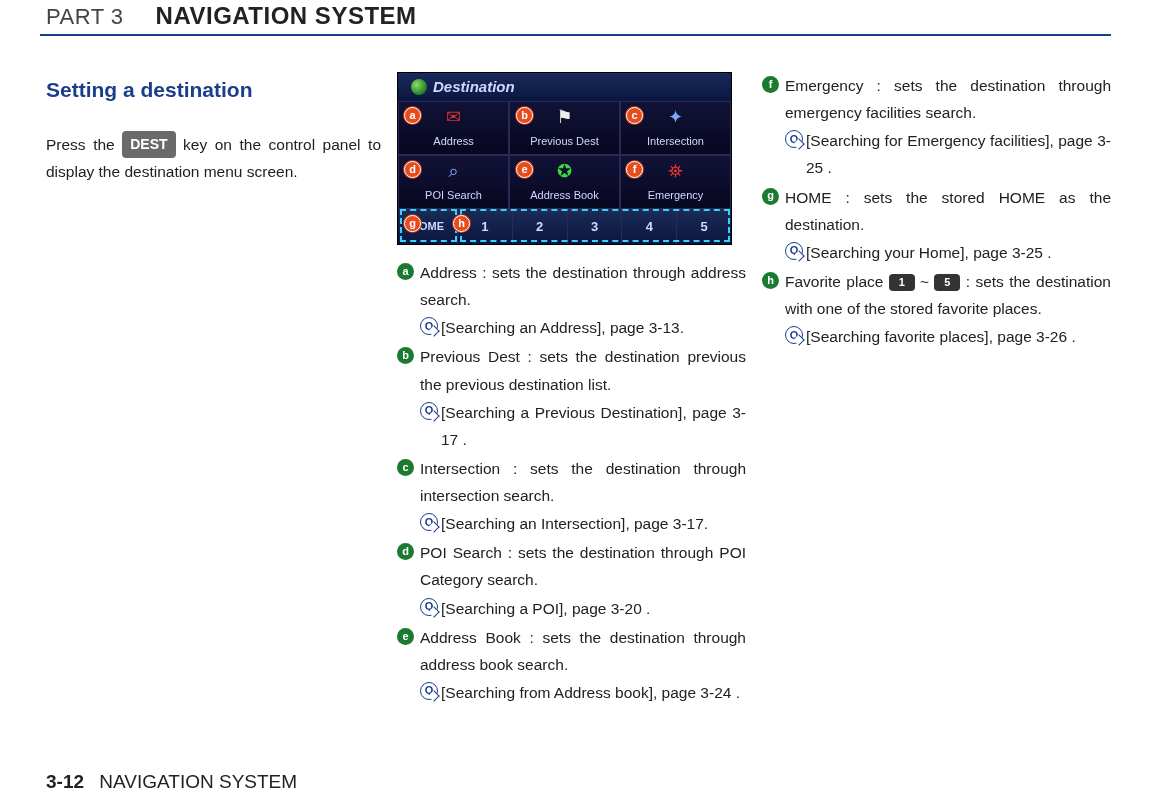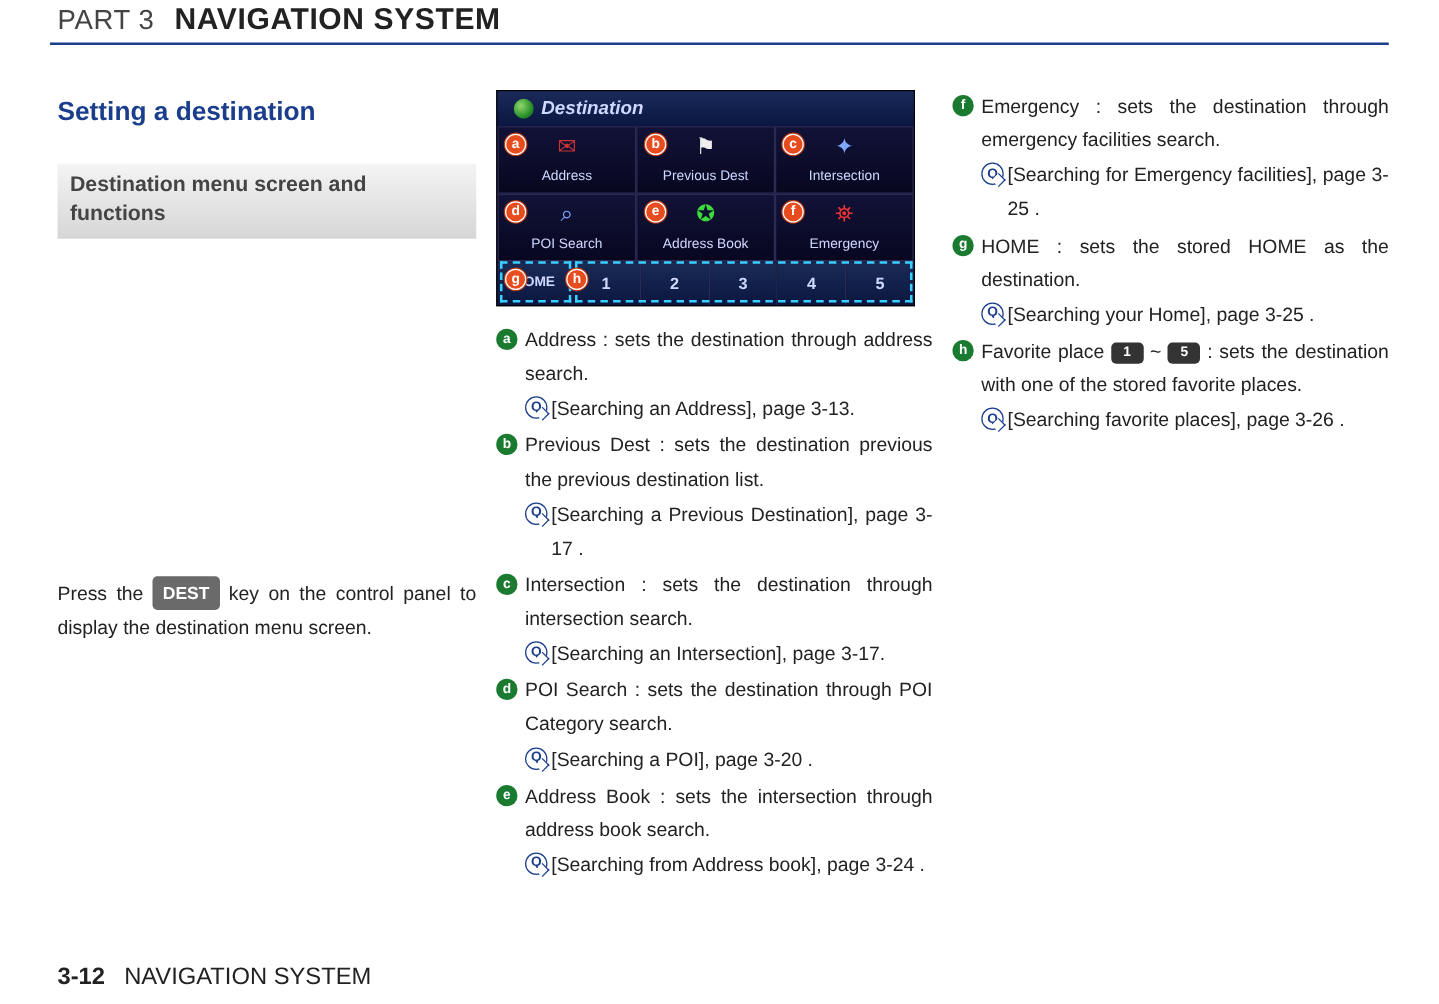--- a/index.html
+++ b/index.html
@@ -8,21 +8,21 @@
     color: #222;
     width: 1151px;
     height: 803px;
     position: relative;
     background: #fff;
     padding: 0 40px;
   }
   .header {
     display: flex;
     align-items: baseline;
-    gap: 16px;
+    gap: 32px;
     padding-top: 2px;
     padding-left: 6px;
   }
   .part-label { font-size: 22px; font-weight: 400; color: #444; letter-spacing: 0.5px; }
   .part-title { font-size: 24px; font-weight: 700; color: #222; letter-spacing: 0.5px; }
   .header-rule {
     border: none;
     border-top: 2px solid #1a3e8c;
     margin-top: 4px;
     margin-bottom: 36px;
@@ -209,21 +209,20 @@
 <div class="header">
   <span class="part-label">PART 3</span>
   <span class="part-title">NAVIGATION SYSTEM</span>
 </div>
 <hr class="header-rule">
 
 <div class="columns">
 
   <div class="col col1">
     <div class="section-title">Setting a destination</div>
-    <div class="subsection-title">Destination menu screen and functions</div>
     <div class="intro-text">
       <span>Press the </span><span class="key-badge">DEST</span><span> key on the control panel to display the destination menu screen.</span>
     </div>
   </div>
 
   <div class="col">
 
     <div class="dest-screen">
       <div class="dest-topbar">
         <div class="globe"></div>
@@ -316,21 +315,21 @@
         <div class="ref-line">
           <div class="ref-icon">Q</div>
           <span class="ref-text">[Searching a POI], page 3-20 .</span>
         </div>
       </div>
     </div>
 
     <div class="item">
       <div class="bullet">e</div>
       <div class="item-body">
-        <span>Address Book : sets the intersection through address book search.</span>
+        <span>Address Book : sets the destination through address book search.</span>
         <div class="ref-line">
           <div class="ref-icon">Q</div>
           <span class="ref-text">[Searching from Address book], page 3-24 .</span>
         </div>
       </div>
     </div>
 
   </div>
 
   <div class="col">

